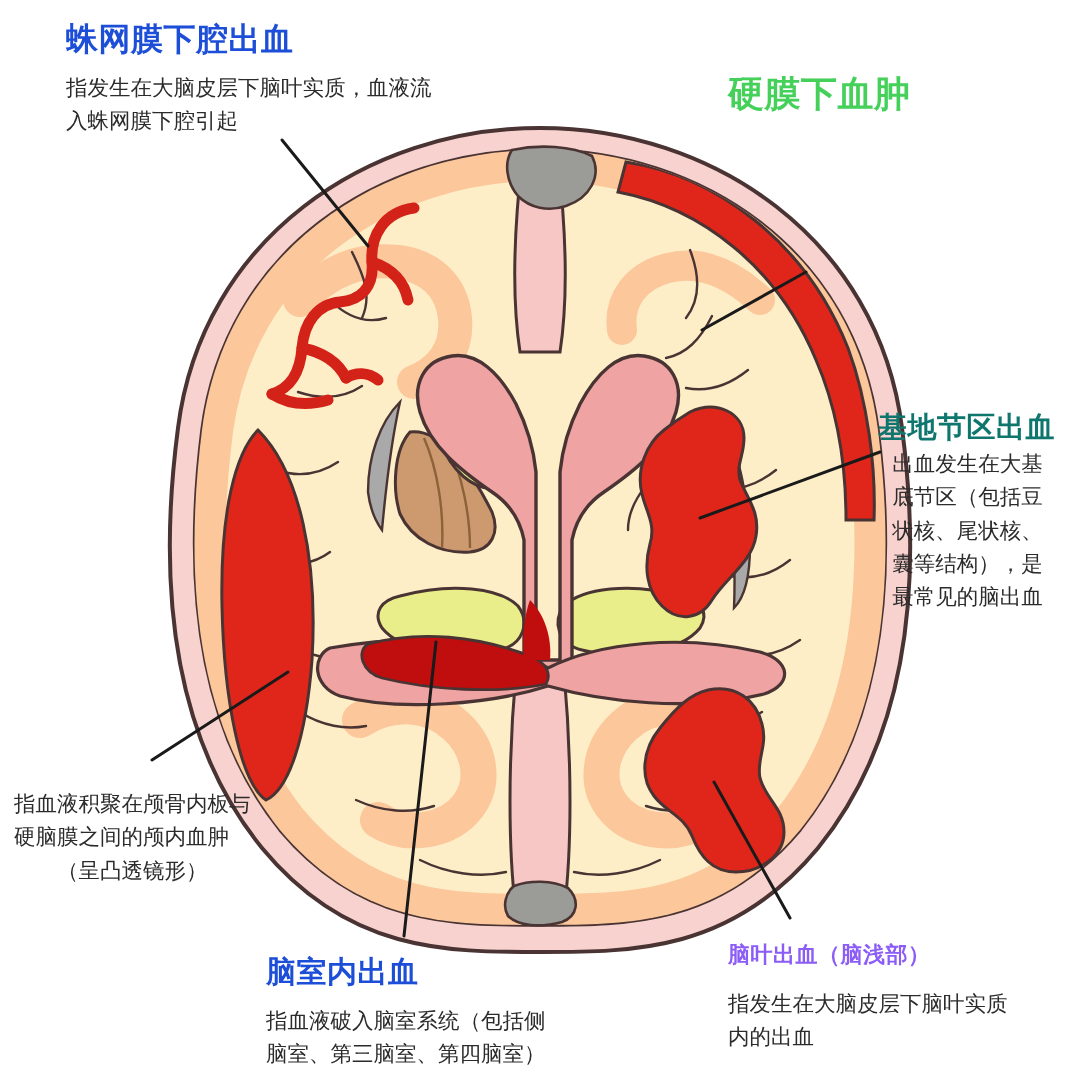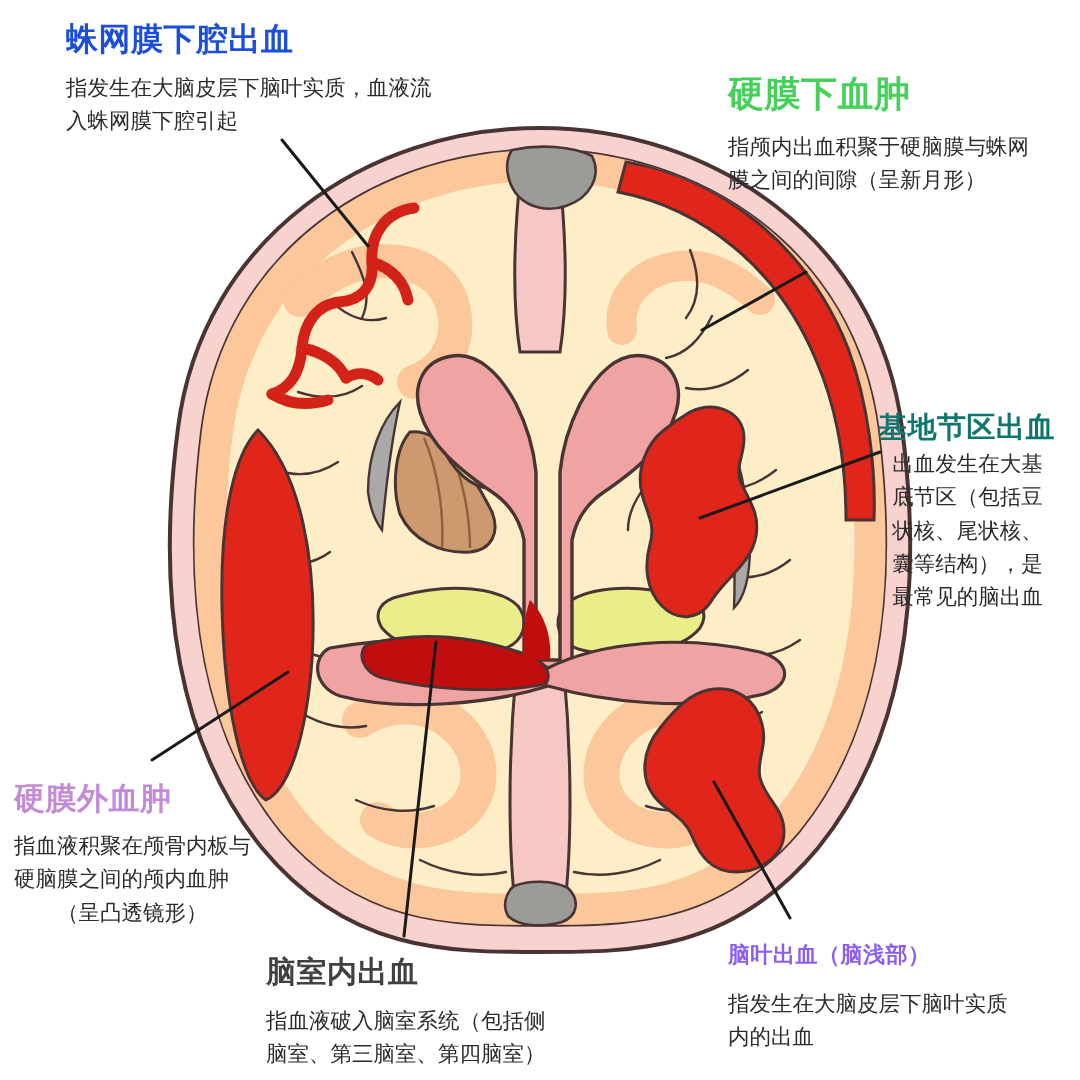--- a/index.html
+++ b/index.html
@@ -28,21 +28,21 @@
   #lbl-bg .title{color:#0f766e;font-size:29px;margin-left:-2px;}
   #lbl-bg .body{}
   #lbl-bg .body div{text-align:center;}
 
   #lbl-edh{left:14px;top:778px;}
   #lbl-edh .title{color:#c48ad8;font-size:31px;}
   #lbl-edh .body{margin-top:10px;}
   #lbl-edh .body div.c{text-align:center;}
 
   #lbl-ivh{left:266px;top:952px;}
-  #lbl-ivh .title{color:#404040;font-size:30px;}
+  #lbl-ivh .title{color:#1d4ed8;font-size:30px;}
   #lbl-ivh .body{margin-top:12px;}
 
   #lbl-lob{left:728px;top:940px;}
   #lbl-lob .title{color:#8b5cf6;font-size:22px;font-family:Liberation Serif, serif;}
   #lbl-lob .body{margin-top:18px;}
 </style>
 </head>
 <body>
 
 <div id="stage">
@@ -304,39 +304,34 @@
   <div class="lbl" id="lbl-sah">
     <div class="title">蛛网膜下腔出血</div>
     <div class="body">
       <div>指发生在大脑皮层下脑叶实质，血液流</div>
       <div>入蛛网膜下腔引起</div>
     </div>
   </div>
 
   <div class="lbl" id="lbl-sdh">
     <div class="title">硬膜下血肿</div>
-    <div class="body">
-      <div>指颅内出血积聚于硬脑膜与蛛网</div>
-      <div>膜之间的间隙（呈新月形）</div>
-    </div>
   </div>
 
   <div class="lbl" id="lbl-bg">
     <div class="title">基地节区出血</div>
     <div class="body">
       <div>出血发生在大基</div>
       <div>底节区（包括豆</div>
       <div>状核、尾状核、</div>
       <div>囊等结构），是</div>
       <div>最常见的脑出血</div>
     </div>
   </div>
 
   <div class="lbl" id="lbl-edh">
-    <div class="title">硬膜外血肿</div>
     <div class="body">
       <div>指血液积聚在颅骨内板与</div>
       <div>硬脑膜之间的颅内血肿</div>
       <div class="c">（呈凸透镜形）</div>
     </div>
   </div>
 
   <div class="lbl" id="lbl-ivh">
     <div class="title">脑室内出血</div>
     <div class="body">

